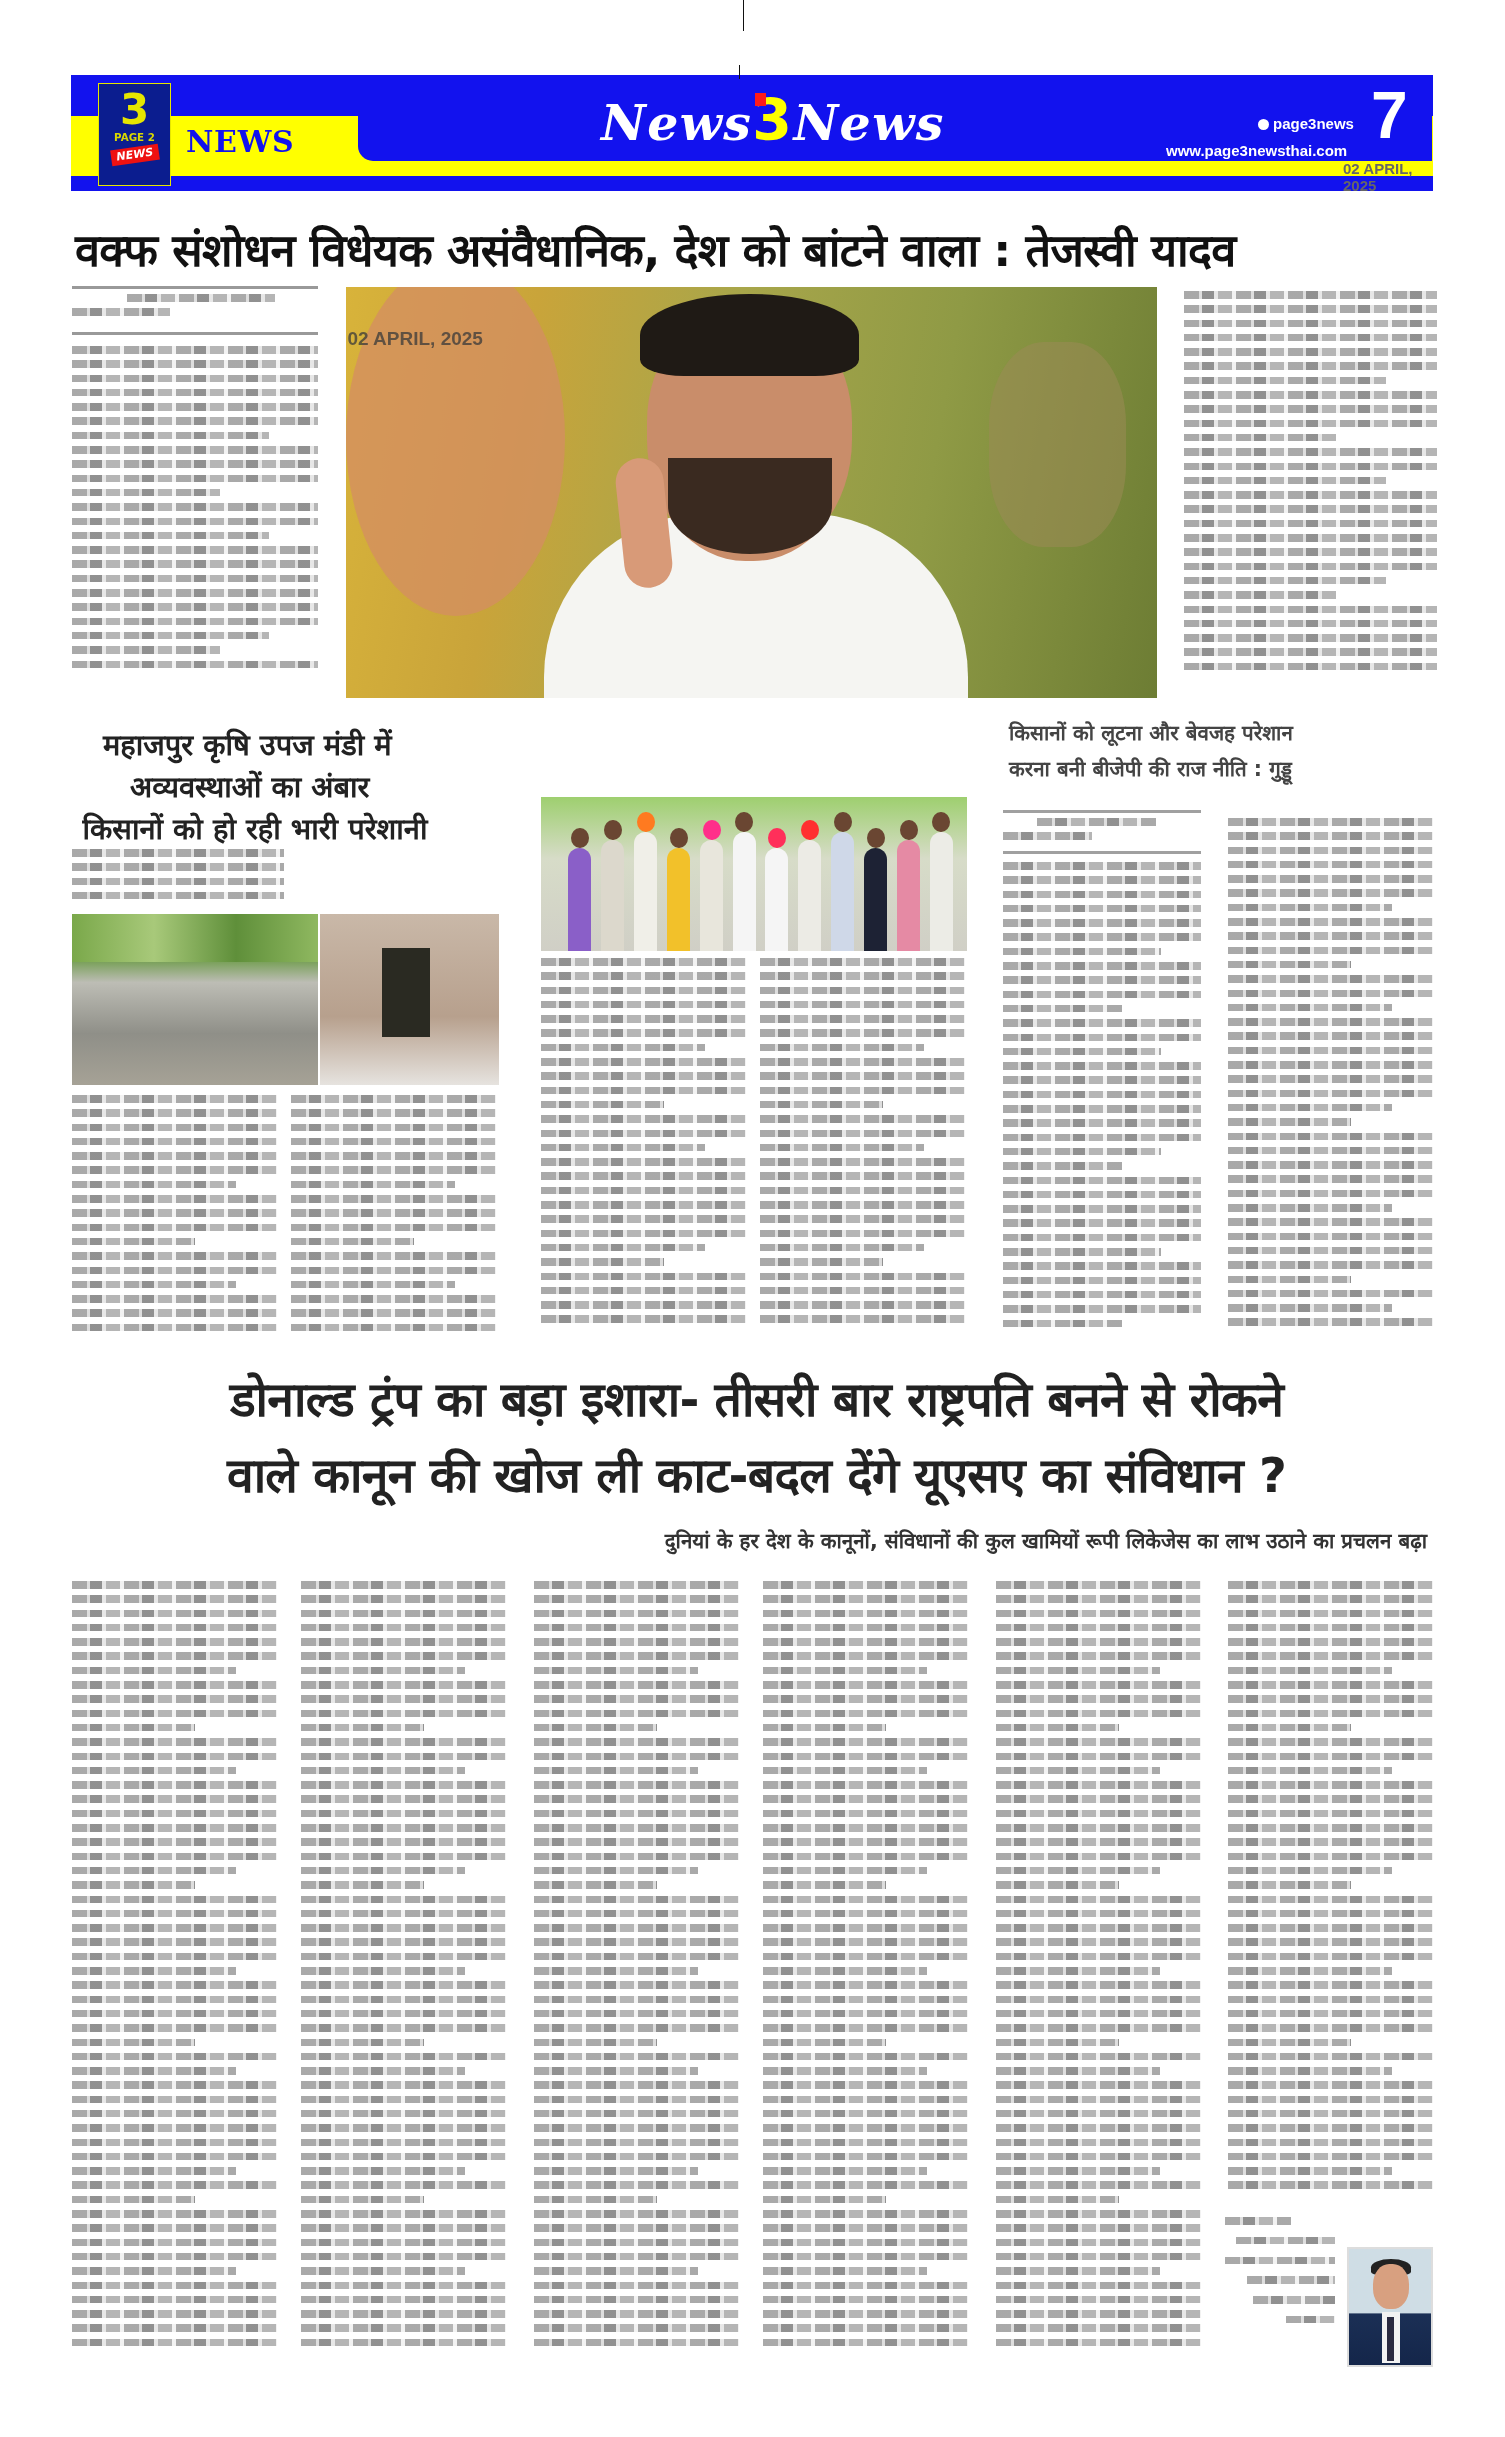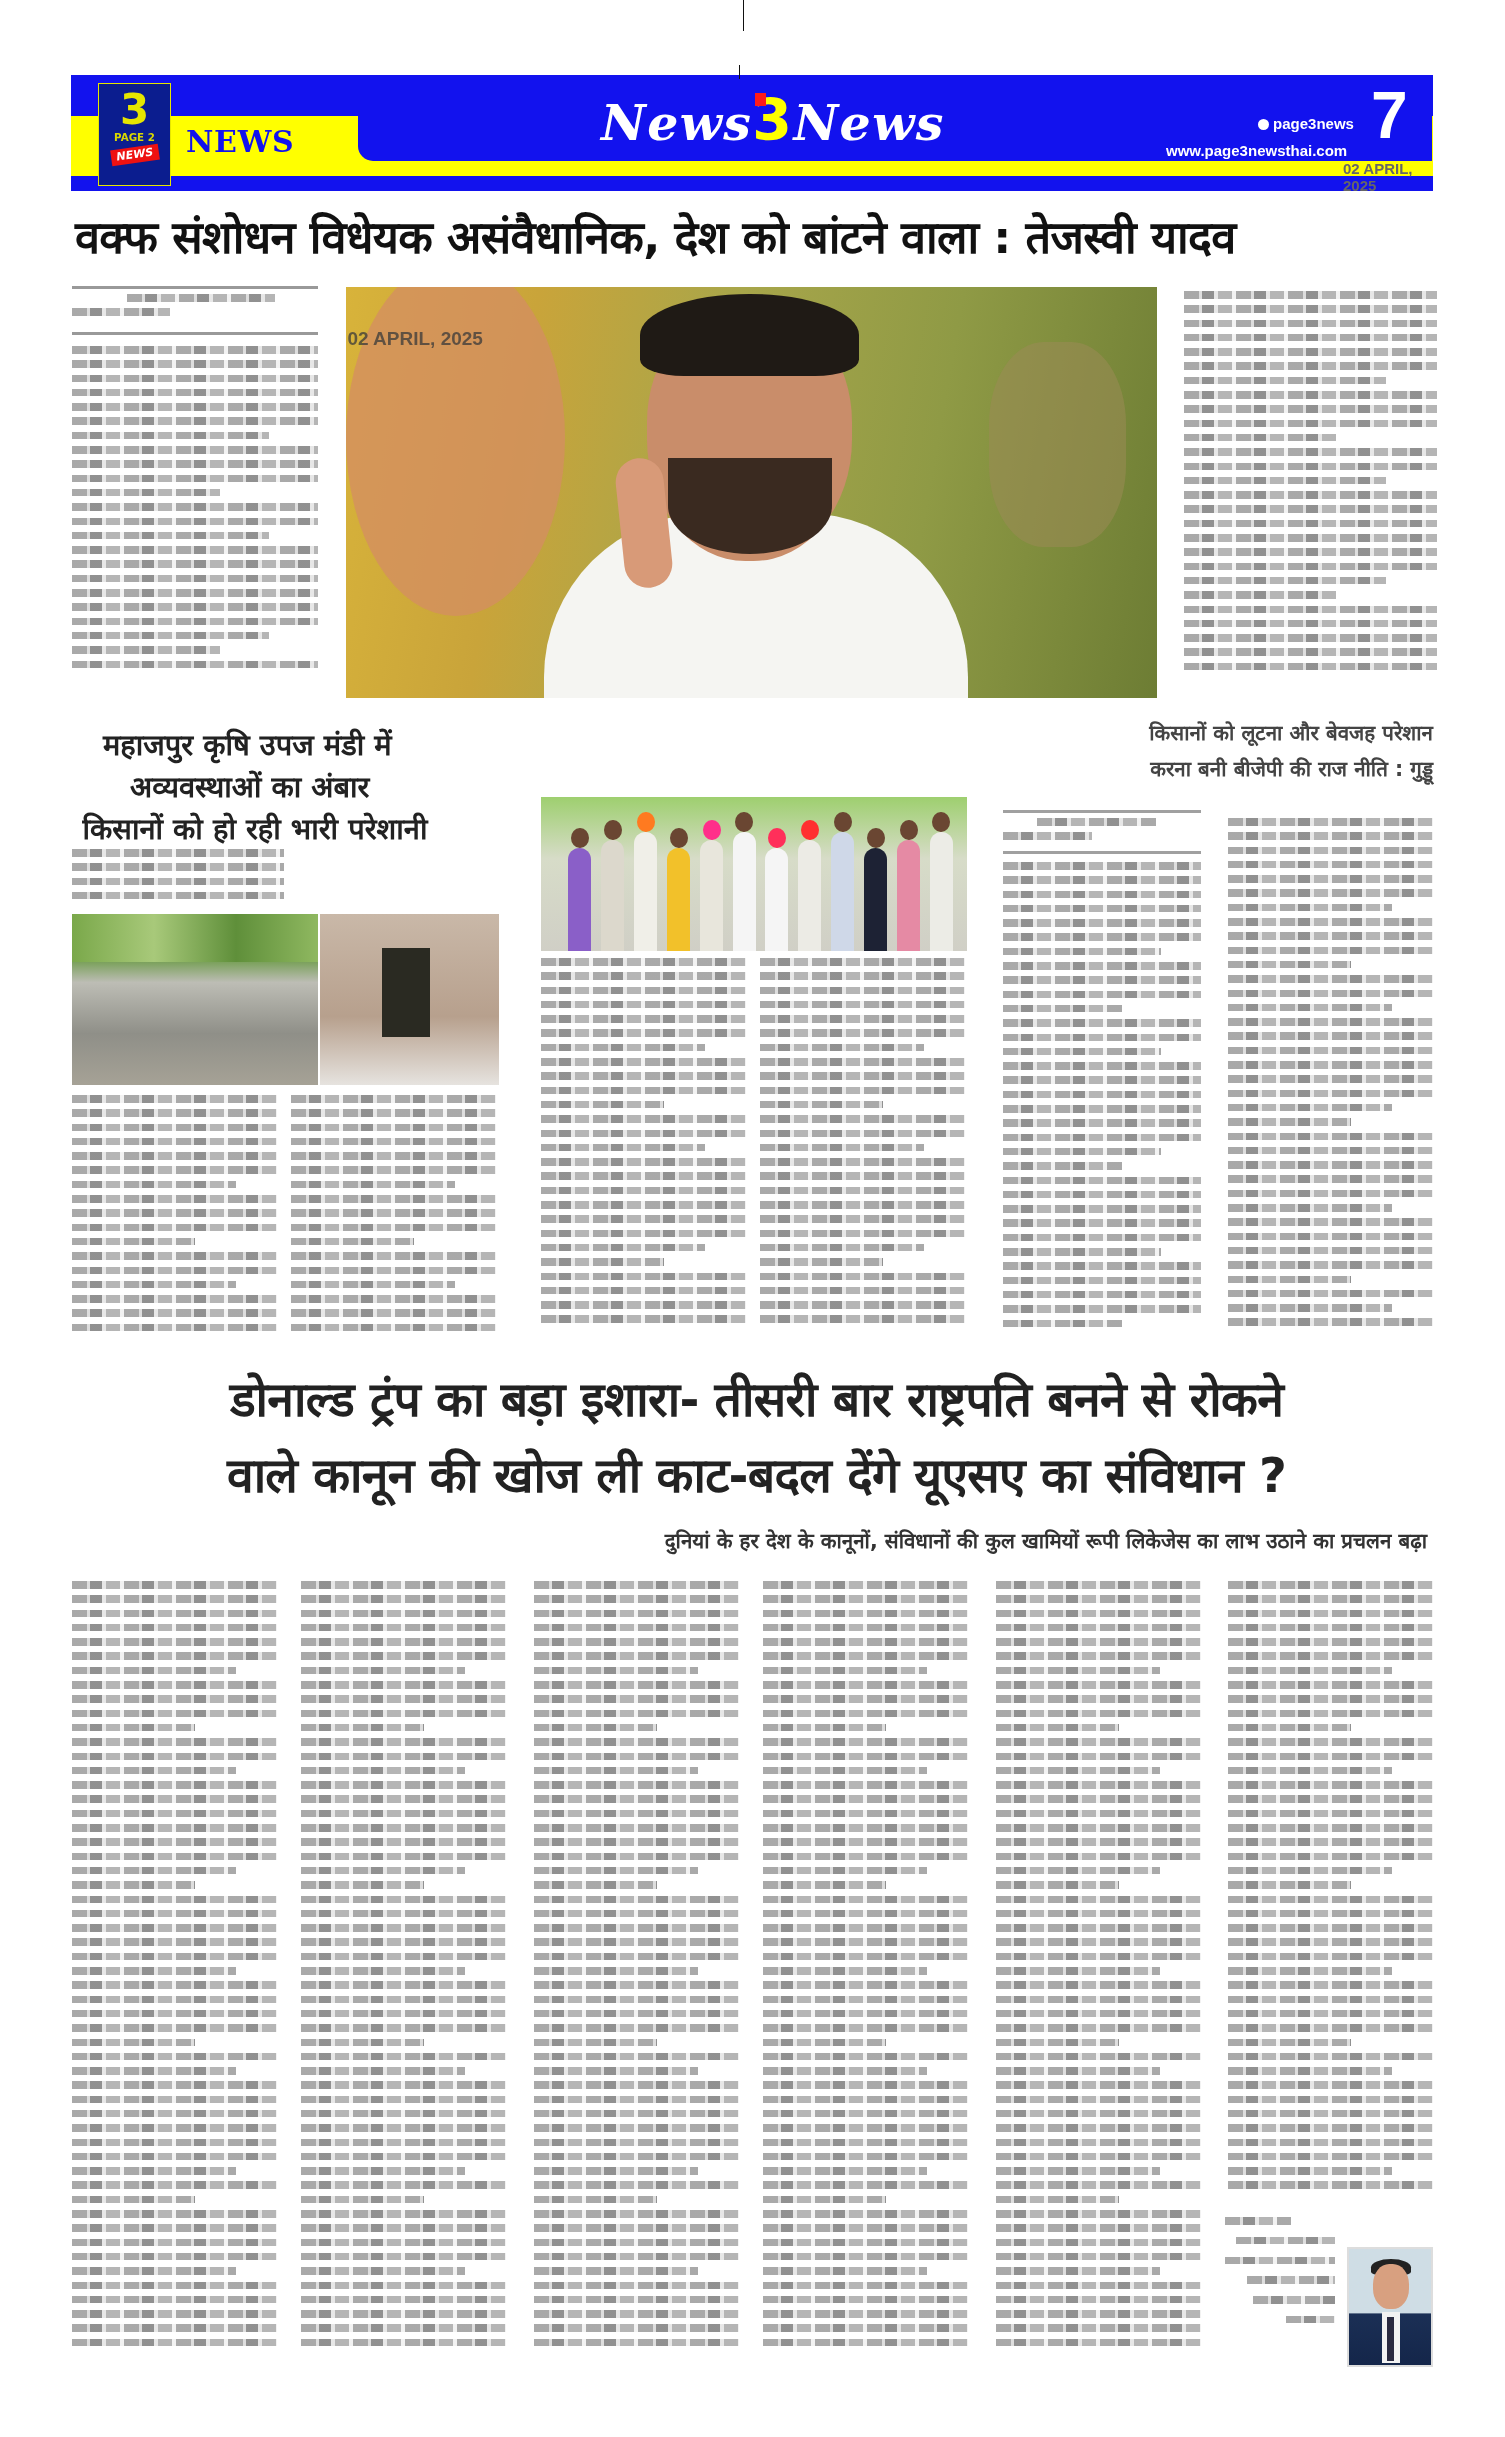--- a/index.html
+++ b/index.html
@@ -21,21 +21,21 @@
   .brand { position: absolute; left: 530px; top: 12.3px; color: #fff; font-family: "DejaVu Serif", serif; font-weight: bold; font-size: 49px; font-style: italic; letter-spacing: 1.4px; }
   .brand .brand-3 { color: #ffff00; font-family: "DejaVu Sans", sans-serif; font-style: normal; font-size: 57px; position: relative; }
   .brand .brand-3::before { content: ""; position: absolute; left: 2.7px; top: 5.5px; width: 11px; height: 13.7px; background: #ff1a1a; }
   .social { position: absolute; left: 1187px; top: 40px; color: #fff; font-family: "Liberation Sans", sans-serif; font-weight: bold; font-size: 15px; }
   .social .dot { display: inline-block; width: 11px; height: 11px; border-radius: 50%; background: #fff; margin-right: 4.1px; vertical-align: -0.7px; }
   .website { position: absolute; left: 1095px; top: 67px; color: #fff; font-family: "Liberation Sans", sans-serif; font-weight: bold; font-size: 15px; }
   .page-num { position: absolute; left: 1300px; top: 5.5px; color: #fff; font-family: "Liberation Sans", sans-serif; font-weight: bold; font-size: 66px; line-height: 68px; }
   .date { position: absolute; left: 1272px; top: 85px; color: #666; font-family: "Liberation Sans", sans-serif; font-weight: bold; font-size: 15px; }
 
   
-  .headline-1 { position: absolute; left: 75px; top: 205px; width: 1355px; font-family: "DejaVu Sans", sans-serif; font-weight: bold; font-size: 45px; color: #111; letter-spacing: -0.7px; white-space: nowrap; }
+  .headline-1 { position: absolute; left: 75px; top: 218px; width: 1355px; font-family: "DejaVu Sans", sans-serif; font-weight: bold; font-size: 45px; color: #111; letter-spacing: -0.7px; white-space: nowrap; }
   .rule { position: absolute; height: 2.7px; background: #999; }
 
   
   .col { position: absolute; overflow: hidden; }
   .line { height: 7.5px; margin: 0 0 6.8px 0; background: repeating-linear-gradient(90deg, #9a9a9a 0 15px, #d8d8d8 15px 18px, #7d7d7d 18px 30px, #e3e3e3 30px 34px, #a8a8a8 34px 48px, #f0f0f0 48px 52px); opacity: .85; }
   .line.short { width: 60%; }
   .line.mid { width: 80%; }
   .byline-rule { position: absolute; height: 3.4px; background: #a0a0a0; }
 
   
@@ -176,21 +176,21 @@
       <div class="line"></div>
     </div>
 
   <div class="subhead" style="left:103px; top:724px; font-size:29px; line-height:42px;">
     <div>महाजपुर कृषि उपज मंडी में</div>
     <div style="margin-left:27px;">अव्यवस्थाओं का अंबार</div>
     <div style="margin-left:-20.5px;text-align:right;">किसानों को हो रही भारी परेशानी</div>
   </div>
 
 
-  <div class="subhead" style="left:1009px; top:715px; font-size:20.5px; line-height:36px; color:#444; text-align:right; width:424px;">
+  <div class="subhead" style="left:1009px; top:715px; font-size:20.5px; line-height:36px; color:#444; text-align:left; width:424px;">
     <div>किसानों को लूटना और बेवजह परेशान</div>
     <div>करना बनी बीजेपी की राज नीति : गुड्डू</div>
   </div>
 
   <div class="col" style="left:72px; top:849px; width:212px; height:62px;" id="mandi-intro">
       <div class="line"></div>
       <div class="line"></div>
       <div class="line"></div>
       <div class="line"></div>
     </div>

